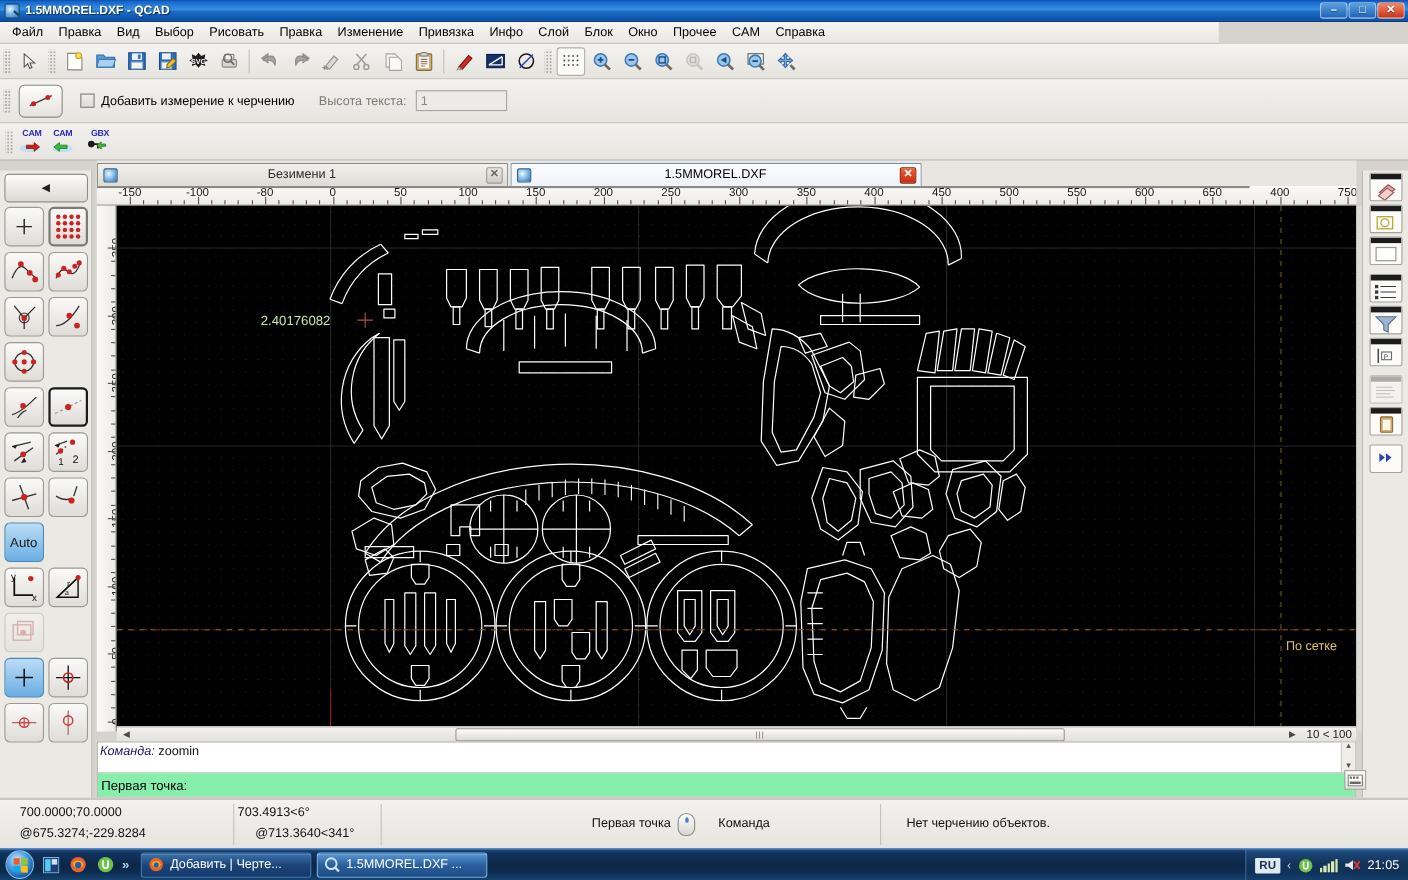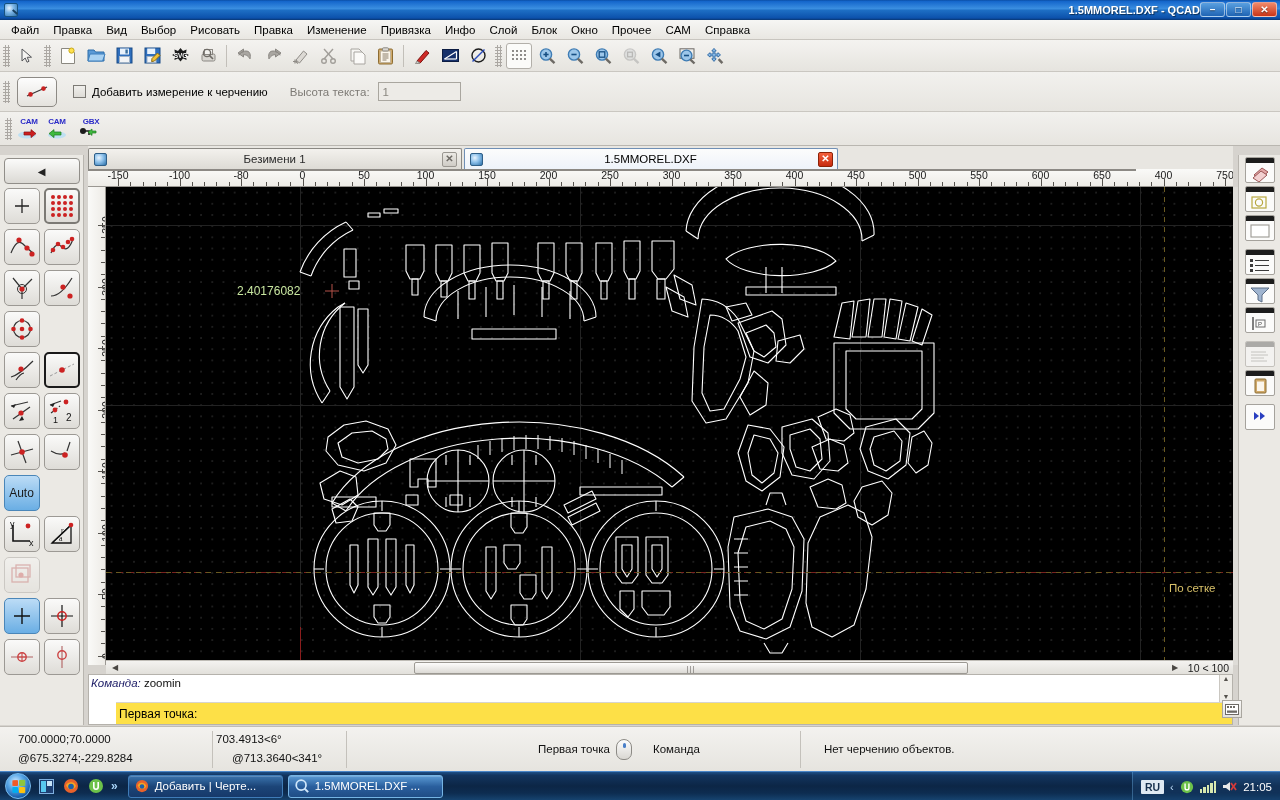--- a/index.html
+++ b/index.html
@@ -28,36 +28,35 @@
     position: relative;
   }
   .titlebar .ticon:after {
     content: ''; position: absolute; left: 7px; top: 7px; width: 6px; height: 2px;
     background: #184060; transform: rotate(40deg);
   }
   .titlebar .ttext {
     color: #fff; font-size: 11px; font-weight: bold;
     text-shadow: 1px 1px 1px rgba(0,0,0,0.55);
     flex: 1;
-    text-align: right;
   }
   .winbtns { display: flex; gap: 1px; margin-right: 3px; }
   .winbtn {
     width: 25px; height: 15px; border-radius: 3px;
     border: 1px solid rgba(255,255,255,0.5);
     display: flex; align-items: center; justify-content: center;
     color: #fff; font-size: 10px; font-weight: bold; line-height: 1;
     background: linear-gradient(to bottom, #5aa0e0, #1f64b4);
     text-shadow: 0 1px 1px rgba(0,0,0,.5);
   }
   .winbtn.close { background: linear-gradient(to bottom, #f08a6a, #c93418); }
 
   
   .menubar {
-    position: absolute; top: 20px; left: 0; width: 1280px; height: 20px;
+    position: absolute; top: 20px; left: 0; width: 1108px; height: 20px;
     background: linear-gradient(to bottom, #f6f6f4, #e9e7e2);
     border-bottom: 1px solid #c8c5bf;
     display: flex; align-items: center; padding-left: 4px;
   }
   .menuitem { padding: 2px 7px; font-size: 11.5px; color: #000; cursor: default; }
 
   
   .toolbar1 {
     position: absolute; top: 40px; left: 0; width: 1280px; height: 32px;
     background: linear-gradient(to bottom, #f4f3f0, #e6e4df);
@@ -267,21 +266,21 @@
   .cmd-hist {
     position: absolute; top: 0; left: 2px; right: 14px; height: 26px;
     overflow: hidden; font-size: 11.5px; color: #1a1a64;
   }
   .cmd-line1 { color: #1a1a64; font-style: italic; margin-top: -10px; }
   .cmd-line2 { color: #1a1a64; font-style: italic; }
   .cmd-line2 span.cmdval { font-style: normal; color: #111; }
   .cmd-input {
     position: absolute; bottom: 0; left: 0; right: 0; height: 22px;
     border-top: 1px solid #d7d4ce; display: flex; align-items: center;
-    padding-left: 3px; font-size: 12px; color: #000; background: #fde047; margin-left: 27px;
+    padding-left: 3px; font-size: 12px; color: #000; background: #86efac;
   }
   .cmd-scroll {
     position: absolute; top: 0; right: 0; width: 13px; height: 29px; background: #efedE8;
     border-left: 1px solid #cac7c1; display:flex; flex-direction:column; justify-content:space-between;
   }
   .cs-a { height: 11px; font-size: 7px; text-align: center; color:#55524d; }
 
   .cmd-corner {
     position: absolute; top: 700px; left: 1222px; width: 20px; height: 18px;
     border: 1px solid #a9a69f; background: linear-gradient(to bottom,#fafaf9,#e3e1dc);

